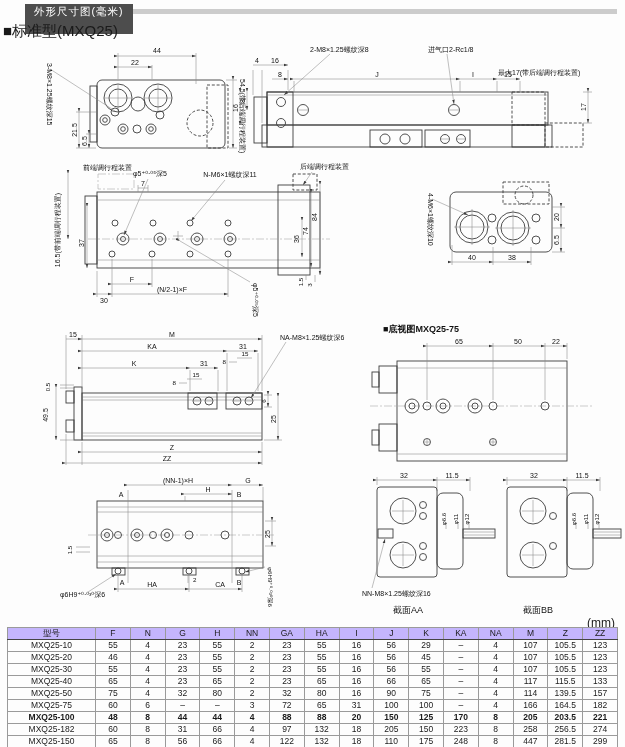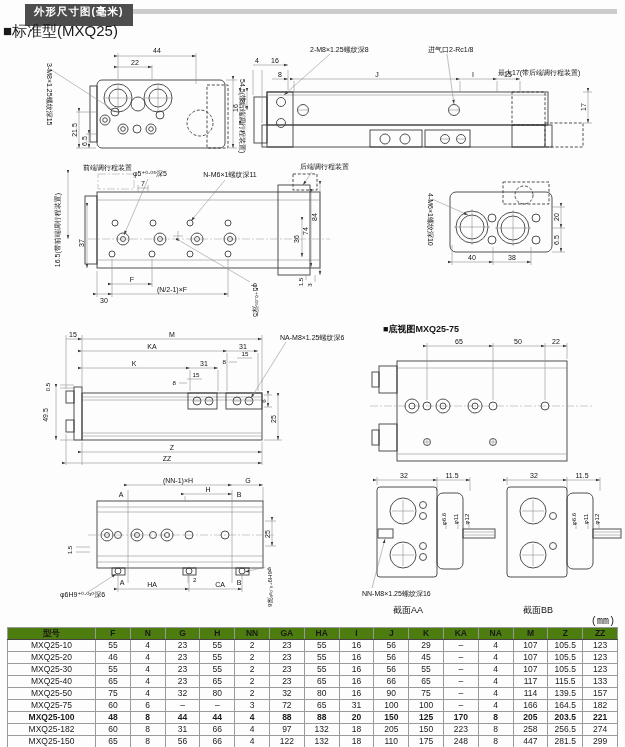--- a/index.html
+++ b/index.html
@@ -1,39 +1,39 @@
 <!DOCTYPE html>
 <html><head>
 <meta charset="utf-8">
 <style>
   html,body{margin:0;padding:0;}
   body{width:625px;height:747px;background:#fdfdfd;position:relative;
        font-family:"Liberation Sans","DejaVu Sans",sans-serif;color:#1a1a1a;overflow:hidden;}
   .title-band{position:absolute;left:26px;top:9px;width:591px;height:5px;background:#cccccc;}
-  .title-box{position:absolute;left:25px;top:4px;height:22px;line-height:15px;padding:0 9px;
-             background:#4d4d4d;color:#ffffff;font-size:10.5px;font-weight:bold;letter-spacing:1px;}
+  .title-box{position:absolute;left:25px;top:4px;height:30px;line-height:15px;padding:0 9px;
+             background:#4d4d4d;color:#ffffff;font-size:10.5px;font-weight:normal;letter-spacing:1px;}
   .subtitle{position:absolute;left:3px;top:22px;font-size:15px;}
   svg.dwg{position:absolute;left:0;top:35px;}
   
   .l{fill:none;stroke:#3d3d3d;stroke-width:0.9;}
   .t{fill:none;stroke:#8a8a8a;stroke-width:0.55;}
   .d{stroke-dasharray:3 1.8;}
   .cl{fill:none;stroke:#999;stroke-width:0.5;stroke-dasharray:8 2 2 2;}
   text{fill:#111;font-family:"Liberation Sans","DejaVu Sans",sans-serif;}
   .tx{font-size:7px;}
   .txs{font-size:6.2px;}
   .cap{font-size:9px;}
   .hd{font-size:9px;font-weight:bold;}
-  .mm-note{position:absolute;top:616px;right:10px;font-size:10px;font-family:Liberation Mono, monospace;}
+  .mm-note{position:absolute;top:616px;right:10px;font-size:12px;}
   
   table.spec{position:absolute;left:7px;top:627px;width:611px;border-collapse:collapse;
              table-layout:fixed;font-size:8.5px;border:1.5px solid #444;}
   table.spec th,table.spec td{border:0.6px solid #9a9a9a;text-align:center;padding:0;height:11px;line-height:11px;
              white-space:nowrap;overflow:hidden;font-weight:normal;}
-  table.spec thead th{background:#4d7c0f;border-bottom:1.1px solid #444;font-weight:bold;}
+  table.spec thead th{background:#c4b5fd;border-bottom:1.1px solid #444;}
   table.spec col.model{width:88px;}
   table.spec tr.grp td{border-top:1.1px solid #444;font-weight:bold;}
 </style>
 </head>
 <body>
 
 <div class="title-band"></div>
 <div class="title-box">外形尺寸图(毫米)</div>
 <div class="subtitle">■标准型(MXQ25)</div>
 

